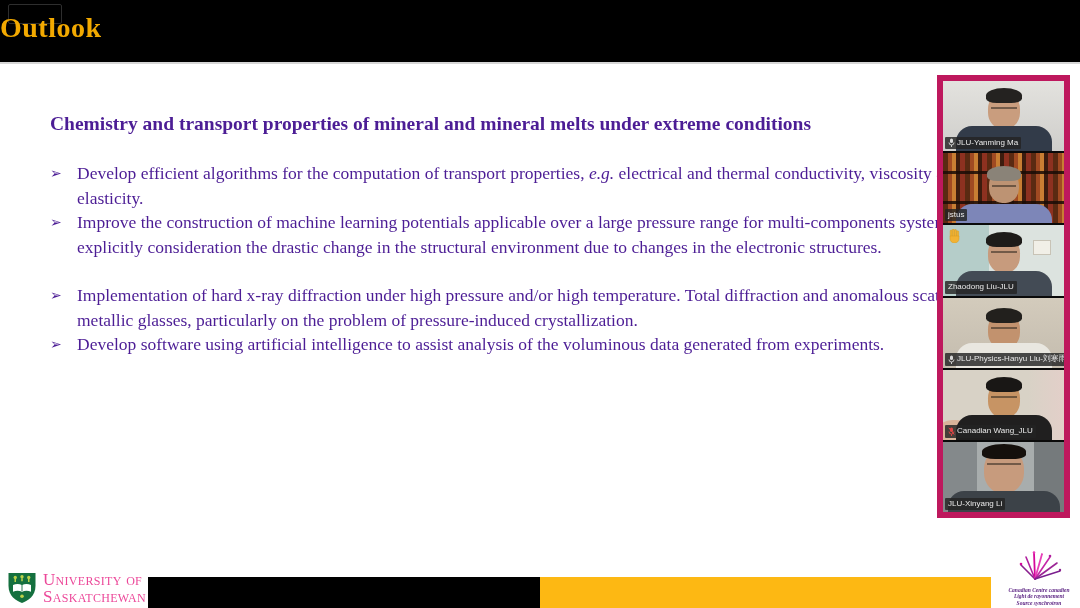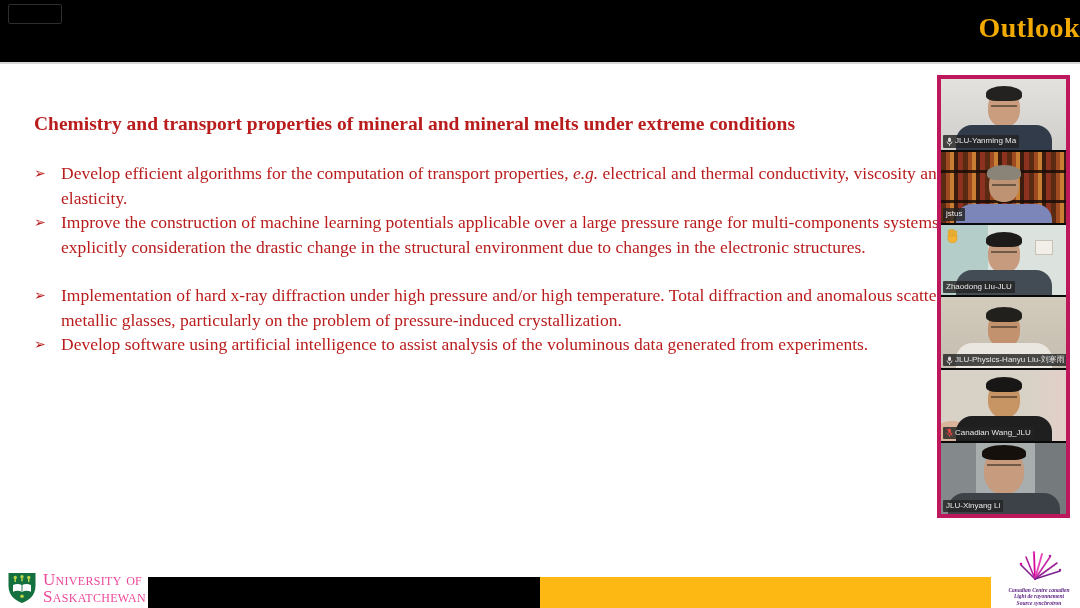--- a/index.html
+++ b/index.html
@@ -5,38 +5,38 @@
   html,body{margin:0;padding:0;}
   body{
     width:1080px;height:608px;position:relative;overflow:hidden;
     background:#ffffff;font-family:"Liberation Serif",serif;
   }
 
   
   #header{position:absolute;left:0;top:0;width:1080px;height:62px;background:#000;}
   #corner-rect{position:absolute;left:8px;top:4px;width:52px;height:18px;
     border:1px solid #2e2e2e;border-radius:2px;}
-  #slide-title{position:absolute;left:0;top:12px;width:100%;text-align:right;
+  #slide-title{position:absolute;left:0;top:12px;width:100%;text-align:left;
     color:#F2A900;font-size:28px;font-weight:bold;letter-spacing:.5px;}
 
   
   #slide{position:absolute;left:0;top:62px;width:1080px;height:546px;background:#fff;
     border-top:2px solid #d6d6d6;box-sizing:border-box;}
-  #slide-content{position:absolute;left:34px;top:49px;width:966px;color:#b91c1c;}
+  #slide-content{position:absolute;left:50px;top:49px;width:966px;color:#4c1d95;}
   .sec-heading{font-size:19.5px;font-weight:bold;margin:0;}
   #heading2{margin-top:23px;}
   .bullets{margin-top:26px;}
   .bullets2{margin-top:24px;}
   .bullet{position:relative;padding-left:27px;font-size:17.5px;line-height:1.405;}
   .bullet .glyph{position:absolute;left:0;top:0;font-family:"DejaVu Sans",sans-serif;
     font-size:14px;line-height:24px;}
 
   
   #video-panel{position:absolute;left:937px;top:75px;width:133px;height:443px;
-    background:#000;border:4px solid #be185d;box-sizing:border-box;
+    background:#000;border:6px solid #be185d;box-sizing:border-box;
     display:flex;flex-direction:column;z-index:20;}
   .tile{flex:1 1 0;position:relative;overflow:hidden;border-bottom:2px solid #0a0a0a;}
   .tile:last-child{border-bottom:none;}
   .photo{position:absolute;inset:0;}
   .head{position:absolute;left:50%;transform:translateX(-50%);top:10px;width:32px;height:38px;
     background:var(--skin,#c79b7d);border-radius:48% 48% 44% 44%;z-index:2;}
   .head::before{content:"";position:absolute;top:-3px;left:-2px;right:-2px;height:15px;
     background:var(--hair,#201e1c);border-radius:50% 50% 30% 30%;}
   .head::after{content:"";position:absolute;top:16px;left:3px;right:3px;height:5px;
     border-top:2px solid rgba(30,25,20,.5);}

